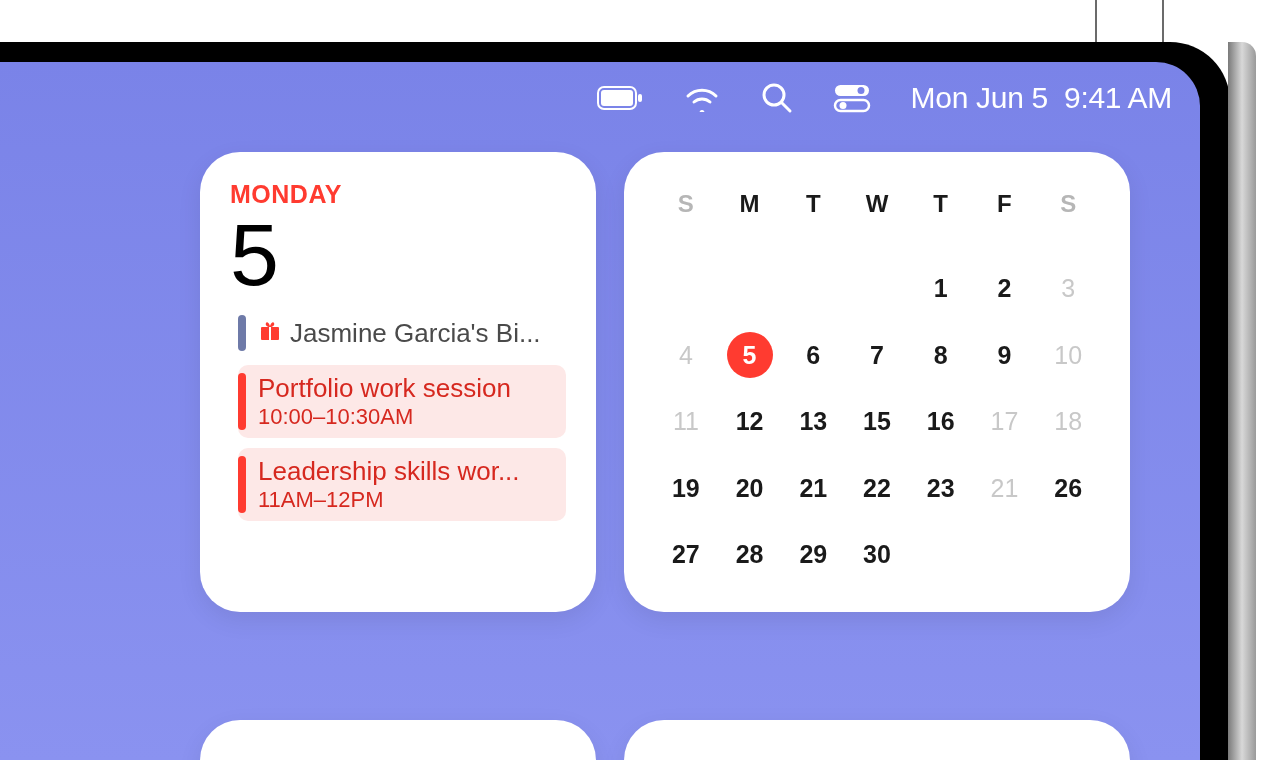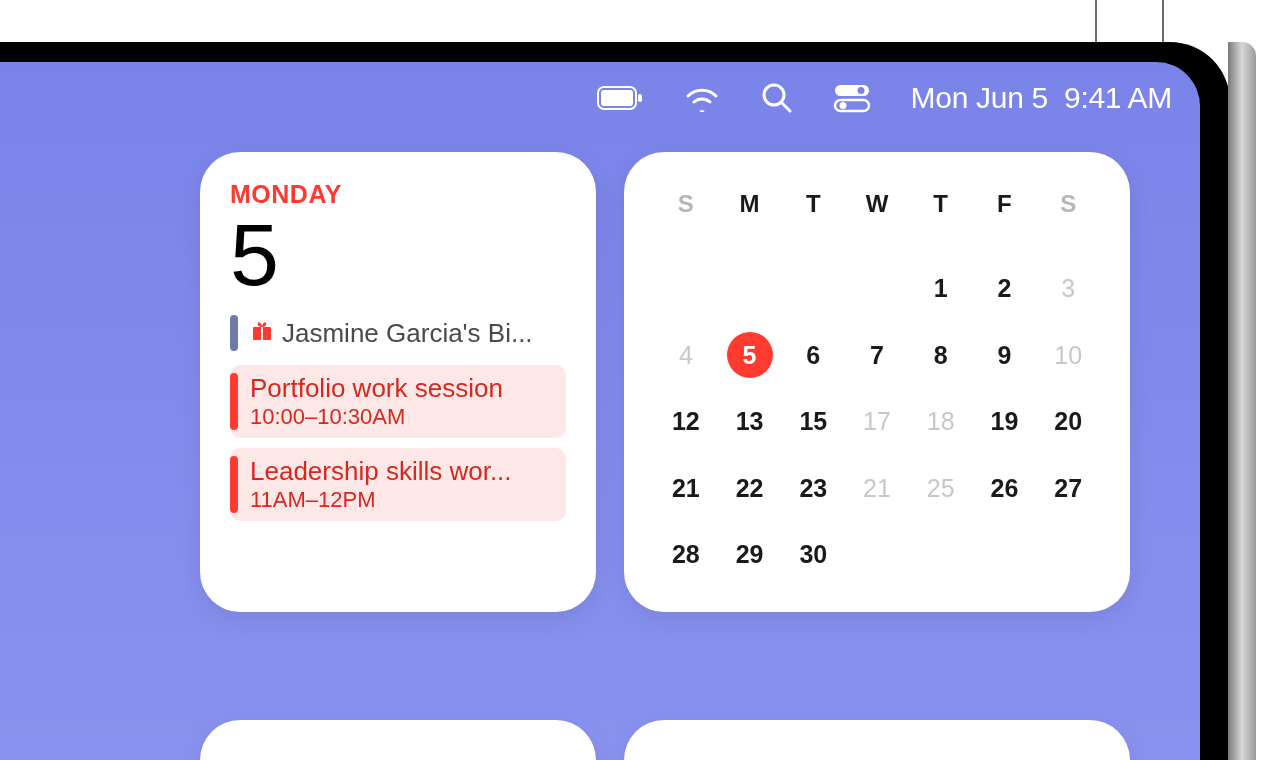--- a/index.html
+++ b/index.html
@@ -133,20 +133,21 @@
   gap: 10px;
 }
 
 .event {
   display: flex;
   align-items: stretch;
   gap: 12px;
   border-radius: 10px;
   padding: 8px 10px 8px 0;
   min-height: 56px;
+  margin-left: 8px;
 }
 .event .bar {
   width: 8px;
   border-radius: 5px;
   flex-shrink: 0;
 }
 .event .content {
   display: flex;
   flex-direction: column;
   justify-content: center;
@@ -394,29 +395,35 @@
           </div>
           <div class="cell">
             <span>8</span>
           </div>
           <div class="cell">
             <span>9</span>
           </div>
           <div class="cell dim">
             <span>10</span>
           </div>
+          <div class="cell dim">
+            <span>11</span>
+          </div>
           <div class="cell">
             <span>12</span>
           </div>
           <div class="cell">
             <span>13</span>
           </div>
           <div class="cell">
             <span>15</span>
           </div>
+          <div class="cell">
+            <span>16</span>
+          </div>
           <div class="cell dim">
             <span>17</span>
           </div>
           <div class="cell dim">
             <span>18</span>
           </div>
           <div class="cell">
             <span>19</span>
           </div>
           <div class="cell">
@@ -426,23 +433,20 @@
             <span>21</span>
           </div>
           <div class="cell">
             <span>22</span>
           </div>
           <div class="cell">
             <span>23</span>
           </div>
           <div class="cell dim">
             <span>21</span>
-          </div>
-          <div class="cell dim">
-            <span>25</span>
           </div>
           <div class="cell">
             <span>26</span>
           </div>
           <div class="cell">
             <span>27</span>
           </div>
           <div class="cell">
             <span>28</span>
           </div>

